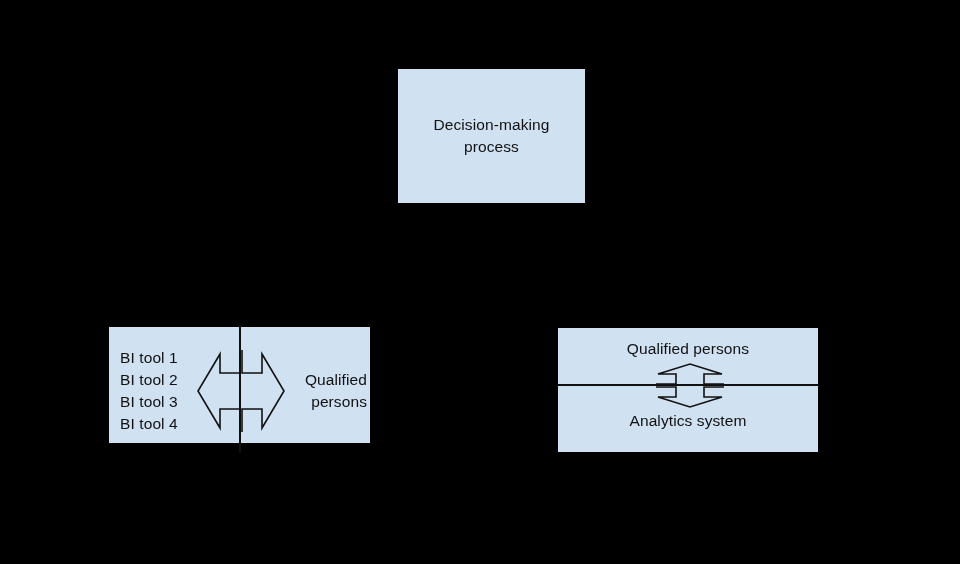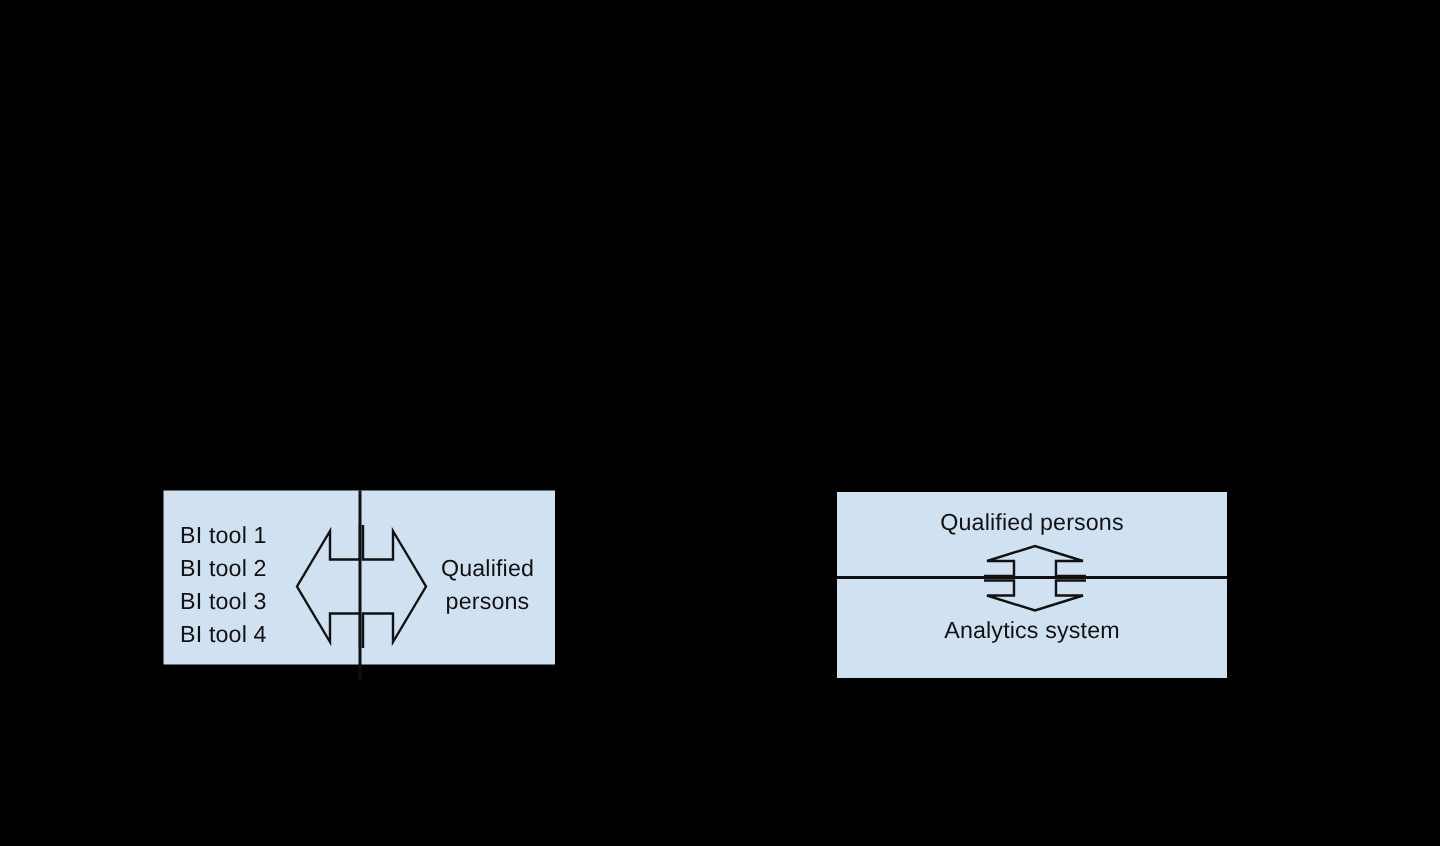--- a/index.html
+++ b/index.html
@@ -74,21 +74,21 @@
   #bi-tools-label {
     left: 11px;
     top: 20px;
     width: 110px;
     text-align: left;
   }
   #left-qualified-label {
     left: 174px;
     top: 42px;
     width: 84px;
-    text-align: center;
+    text-align: right;
   }
   #left-arrow {
     position: absolute;
     left: 87px;
     top: 23px;
     width: 90px;
     height: 82px;
   }
 
   
@@ -136,20 +136,24 @@
     stroke-width: 1.6;
     stroke-linejoin: miter;
     stroke-linecap: butt;
   }
 </style>
 </head>
 <body>
 
 <div class="canvas">
 
+  <div class="node" id="decision-box">
+    <div class="node-text" id="decision-label">Decision-making
+process</div>
+  </div>
 
   <div class="node" id="left-box">
 
     <div id="left-divider"></div>
 
     <div class="node-text" id="bi-tools-label">BI tool 1
 BI tool 2
 BI tool 3
 BI tool 4</div>
 

